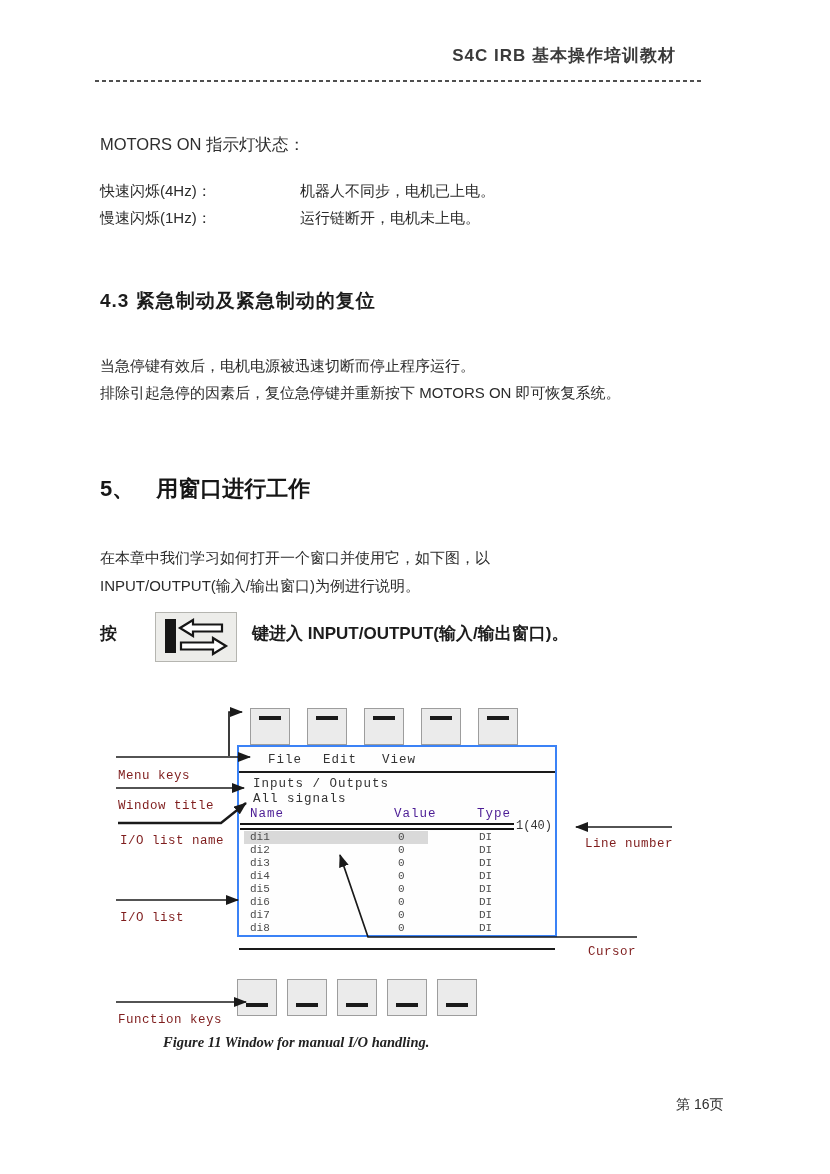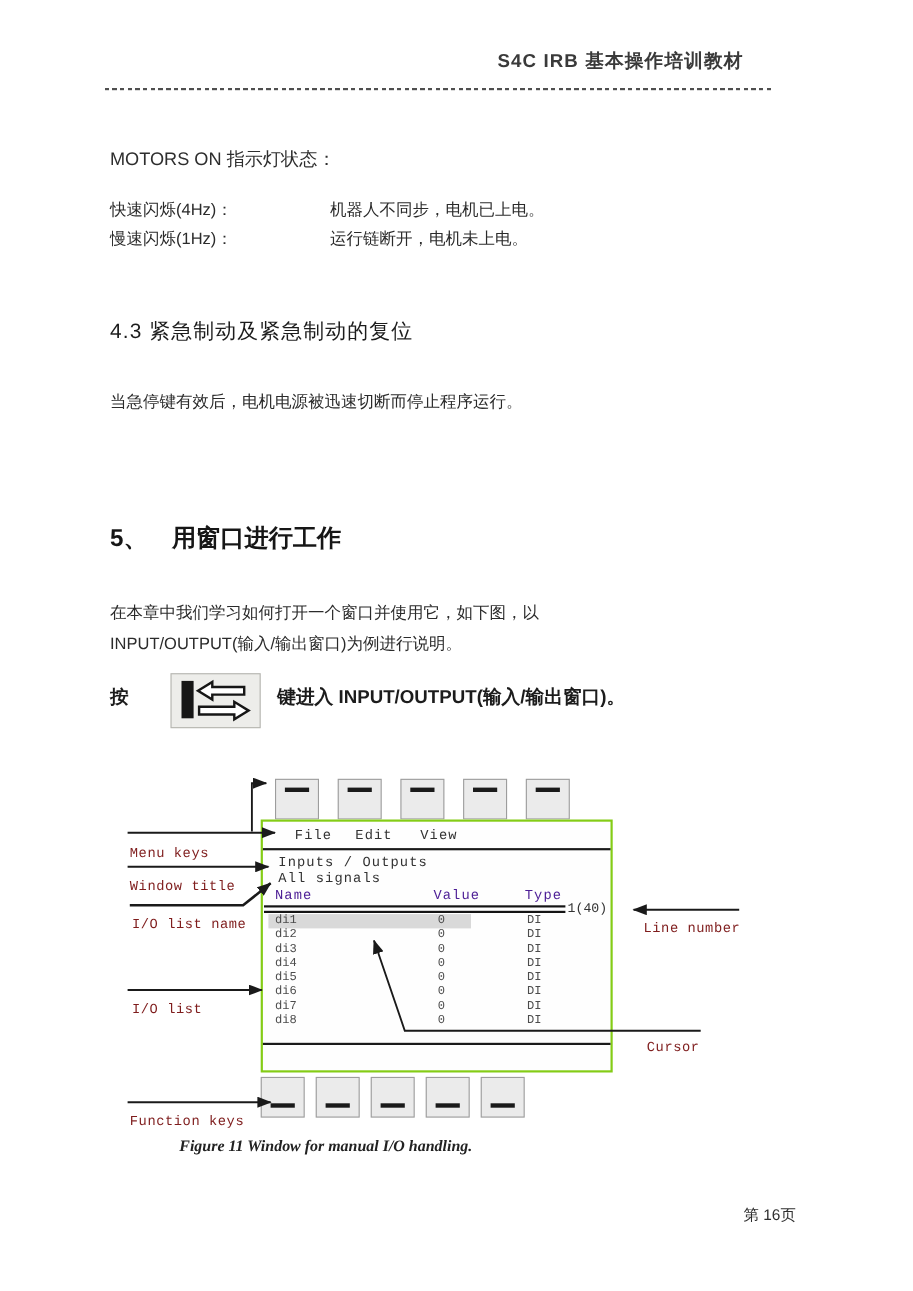--- a/index.html
+++ b/index.html
@@ -15,39 +15,39 @@
   .doc-title { left:62px; top:44px; width:614px; text-align:right;
     font-size:17px; font-weight:600; color:#3a3a3a; letter-spacing:1px; }
   .dashed-rule { left:95px; top:80px; width:608px; height:2px;
     background:repeating-linear-gradient(90deg,#4f4f4f 0 4px,transparent 4px 7px); }
 
   
   .motors-heading { left:100px; top:134px; font-size:16.5px; color:#2e2e2e; }
   .states { left:100px; top:177px; font-size:15px; }
   .state-row { display:flex; height:27px; line-height:27px; }
   .state-label { width:200px; }
-  .h43 { left:100px; top:288px; font-size:19px; font-weight:normal; color:#1c1c1c; letter-spacing:1px; }
+  .h43 { left:100px; top:288px; font-size:19px; font-weight:bold; color:#1c1c1c; letter-spacing:1px; }
   .p43 { left:100px; top:352px; font-size:15px; line-height:27px; }
   .h5  { left:100px; top:474px; font-size:22px; font-weight:bold; color:#161616; }
   .h5 .h5-num { margin-right:22px; }
   .p5  { left:100px; top:544px; font-size:15px; line-height:28px; }
   .press-prefix { left:100px; top:622px; font-size:17px; font-weight:bold; color:#1c1c1c; }
   .press-suffix { left:252px; top:622px; font-size:17px; font-weight:bold; color:#1c1c1c; }
   .io-key { left:155px; top:612px; width:80px; height:48px;
     background:#ededea; border:1px solid #b5b5b0; }
 
   
   .key-btn { position:absolute; width:40px; height:37px; background:#ebebeb;
     border:1px solid #9d9d9d; box-sizing:border-box; }
   .key-btn .dash { display:block; width:22px; height:4px; background:#1a1a1a; margin:7px auto 0; }
   .key-btn.fn .dash { margin:23px auto 0; }
 
   
-  .tp-window { left:237px; top:745px; width:320px; height:230px;
-    border:2px solid #84cc16; background:#fefefe; box-sizing:border-box; }
+  .tp-window { left:237px; top:745px; width:320px; height:192px;
+    border:2px solid #3b82f6; background:#fefefe; box-sizing:border-box; }
   .tp-window .inner { position:absolute; inset:0; }
   .menu-bar { position:absolute; left:0; top:0; width:100%; height:26px;
     border-bottom:2px solid #1a1a1a; box-sizing:border-box; }
   .menu-item { position:absolute; top:6px; font-size:12.5px; color:#333;
     letter-spacing:1px; }
   .win-line { position:absolute; font-size:12.5px; color:#333; letter-spacing:1px; }
   .col-head { position:absolute; top:60px; font-size:12.5px; color:#4c1d95; letter-spacing:1px; }
   .double-rule { position:absolute; left:1px; top:76px; width:274px; height:7px;
     border-top:2.5px solid #141414; border-bottom:2.5px solid #141414; box-sizing:border-box; }
   .line-num { position:absolute; left:277px; top:72px; font-size:12px; color:#333; }
@@ -85,20 +85,21 @@
     </div>
     <div class="state-row">
       <span class="state-label">慢速闪烁(1Hz)：</span>
       <span class="state-desc">运行链断开，电机未上电。</span>
     </div>
   </div>
 
   <div class="abs h43">4.3  紧急制动及紧急制动的复位</div>
   <div class="abs p43">
     <div>当急停键有效后，电机电源被迅速切断而停止程序运行。</div>
+    <div>排除引起急停的因素后，复位急停键并重新按下 MOTORS ON 即可恢复系统。</div>
   </div>
 
   <div class="abs h5">
     <span class="h5-num">5、</span><span>用窗口进行工作</span>
   </div>
   <div class="abs p5">
     <div>在本章中我们学习如何打开一个窗口并使用它，如下图，以</div>
     <div>INPUT/OUTPUT(输入/输出窗口)为例进行说明。</div>
   </div>
 

